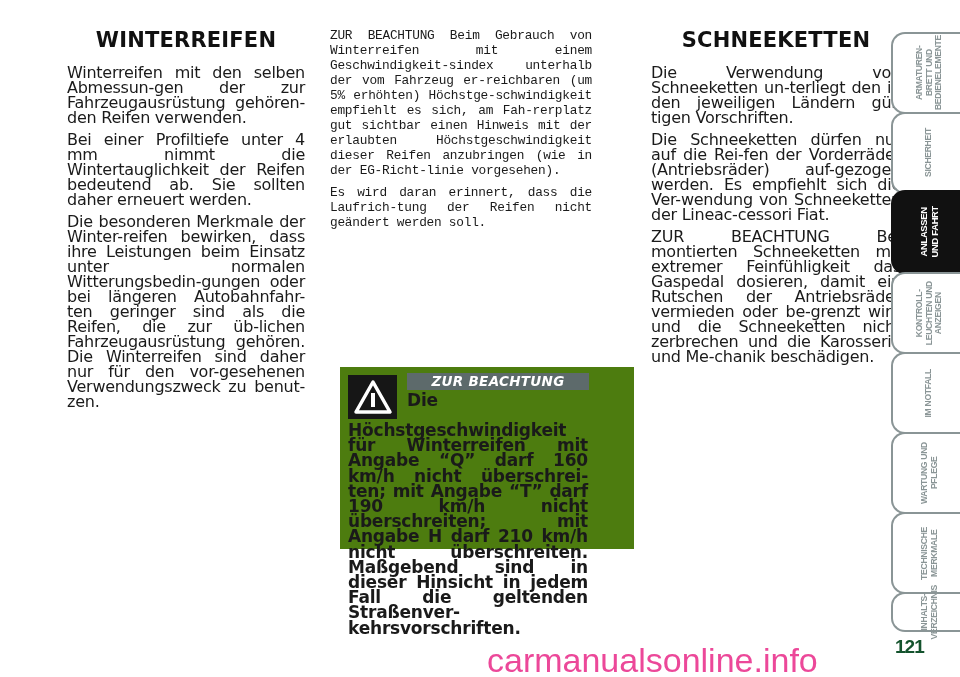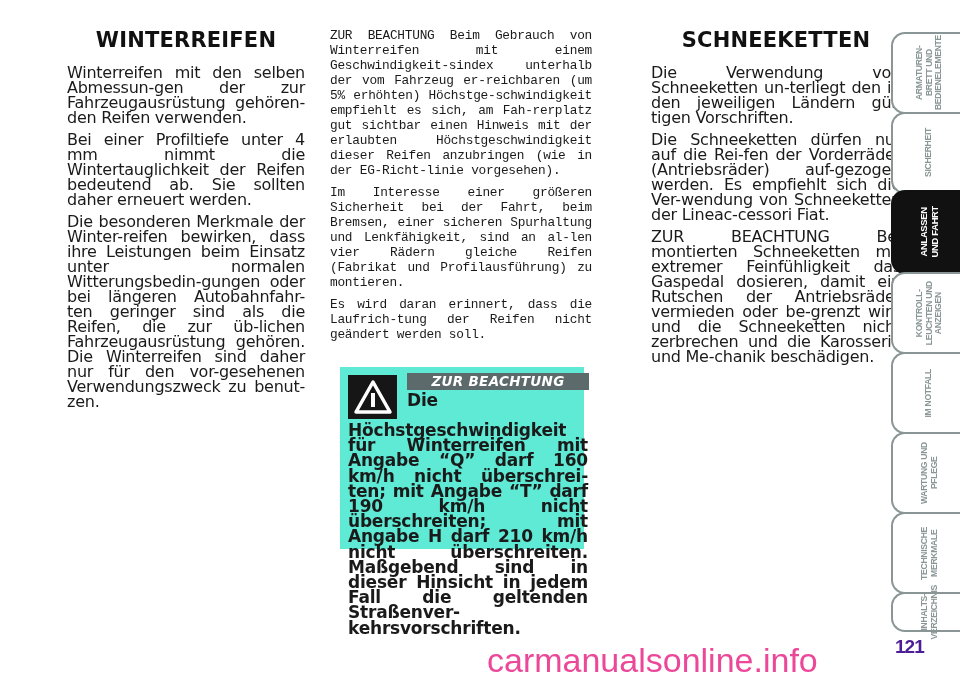--- a/index.html
+++ b/index.html
@@ -4,46 +4,45 @@
 <style>
   html,body{margin:0;padding:0;}
   body{width:960px;height:677px;background:#fff;position:relative;overflow:hidden;font-family:"DejaVu Sans",sans-serif;color:#1a1a1a;}
   .col{position:absolute;top:28px;}
   .col1{left:67px;width:238px;}
   .col2{left:330px;width:262px;font-family:Liberation Mono, monospace;}
   .col3{left:619px;width:250px;margin-left:32px;}
   h1{margin:0 0 13px 0;font-family:"DejaVu Sans",sans-serif;font-weight:bold;font-size:21px;letter-spacing:0.2px;color:#111;text-align:center;}
   p{margin:0 0 7px 0;font-size:16px;line-height:15px;text-align:justify;letter-spacing:-0.25px;}
   .col2 p{font-size:12.8px;}
-  .warn{position:absolute;left:340px;top:367px;width:244px;height:182px;background:#5eead4;}
+  .warn{position:absolute;left:340px;top:367px;width:294px;height:182px;background:#4d7c0f;}
   .warn-icon{position:absolute;left:8px;top:8px;width:49px;height:44px;background:#161616;display:flex;align-items:center;justify-content:center;}
   .warn-title{position:absolute;left:67px;top:6px;width:182px;height:17px;background:#5d6a6b;color:#fff;font-weight:bold;font-style:italic;font-size:13.5px;text-align:center;line-height:17px;letter-spacing:0.3px;}
   .warn-body{position:absolute;left:8px;top:26px;width:240px;font-weight:bold;font-size:17px;line-height:15.2px;text-align:justify;letter-spacing:-0.2px;}
   .warn-body .float{float:left;width:59px;height:30px;}
   .tabs{position:absolute;left:891px;top:22px;width:69px;}
   .tab{position:absolute;left:0;width:74px;border:2px solid #8a9596;border-right:none;border-radius:14px 0 0 14px;background:#fff;display:flex;align-items:center;justify-content:center;box-sizing:border-box;}
   .tab.active{background:#111;border-color:#111;}
   .tab-label{writing-mode:vertical-rl;transform:rotate(180deg);font-family:"Liberation Sans",sans-serif;font-weight:bold;font-size:8.6px;line-height:9.5px;color:#8a9596;text-align:center;white-space:pre-line;letter-spacing:-0.3px;}
   .tab.active .tab-label{color:#fff;font-size:9.4px;line-height:11px;}
-  .page-number{position:absolute;left:895px;top:636px;font-family:"Liberation Sans",sans-serif;font-weight:bold;font-size:19px;color:#4c1d95;letter-spacing:-1px;text-align:center;}
+  .page-number{position:absolute;left:895px;top:636px;font-family:"Liberation Sans",sans-serif;font-weight:bold;font-size:19px;color:#14532d;letter-spacing:-1px;text-align:center;}
   .watermark{position:absolute;left:487px;top:641px;font-family:"Liberation Sans",sans-serif;font-size:34px;color:#ec4899;letter-spacing:0px;}
 </style>
 </head>
 <body>
 
 <div class="col col1">
   <h1>WINTERREIFEN</h1>
   <p>Winterreifen mit den selben Abmessun-gen der zur Fahrzeugausrüstung gehören-den Reifen verwenden.</p>
   <p>Bei einer Profiltiefe unter 4 mm nimmt die Wintertauglichkeit der Reifen bedeutend ab. Sie sollten daher erneuert werden.</p>
   <p>Die besonderen Merkmale der Winter-reifen bewirken, dass ihre Leistungen beim Einsatz unter normalen Witterungsbedin-gungen oder bei längeren Autobahnfahr-ten geringer sind als die Reifen, die zur üb-lichen Fahrzeugausrüstung gehören. Die Winterreifen sind daher nur für den vor-gesehenen Verwendungszweck zu benut-zen.</p>
 </div>
 
 <div class="col col2">
   <p>ZUR BEACHTUNG Beim Gebrauch von Winterreifen mit einem Geschwindigkeit-sindex unterhalb der vom Fahrzeug er-reichbaren (um 5% erhöhten) Höchstge-schwindigkeit empfiehlt es sich, am Fah-rerplatz gut sichtbar einen Hinweis mit der erlaubten Höchstgeschwindigkeit dieser Reifen anzubringen (wie in der EG-Richt-linie vorgesehen).</p>
-  <p>Im Interesse einer größeren Sicherheit bei der Fahrt, beim Bremsen, einer sicheren Spurhaltung und Lenkfähigkeit, sind an al-len vier Rädern gleiche Reifen (Fabrikat und Profilausführung) zu montieren.</p>
   <p>Es wird daran erinnert, dass die Laufrich-tung der Reifen nicht geändert werden soll.</p>
 </div>
 
 <div class="warn">
   <div class="warn-icon">
     <svg width="40" height="36" viewBox="0 0 40 36">
       <path d="M20 3 L37 33 L3 33 Z" fill="none" stroke="#fff" stroke-width="3.5" stroke-linejoin="round"></path>
       <rect x="18" y="14" width="4" height="14" fill="#fff"></rect>
     </svg>
   </div>

